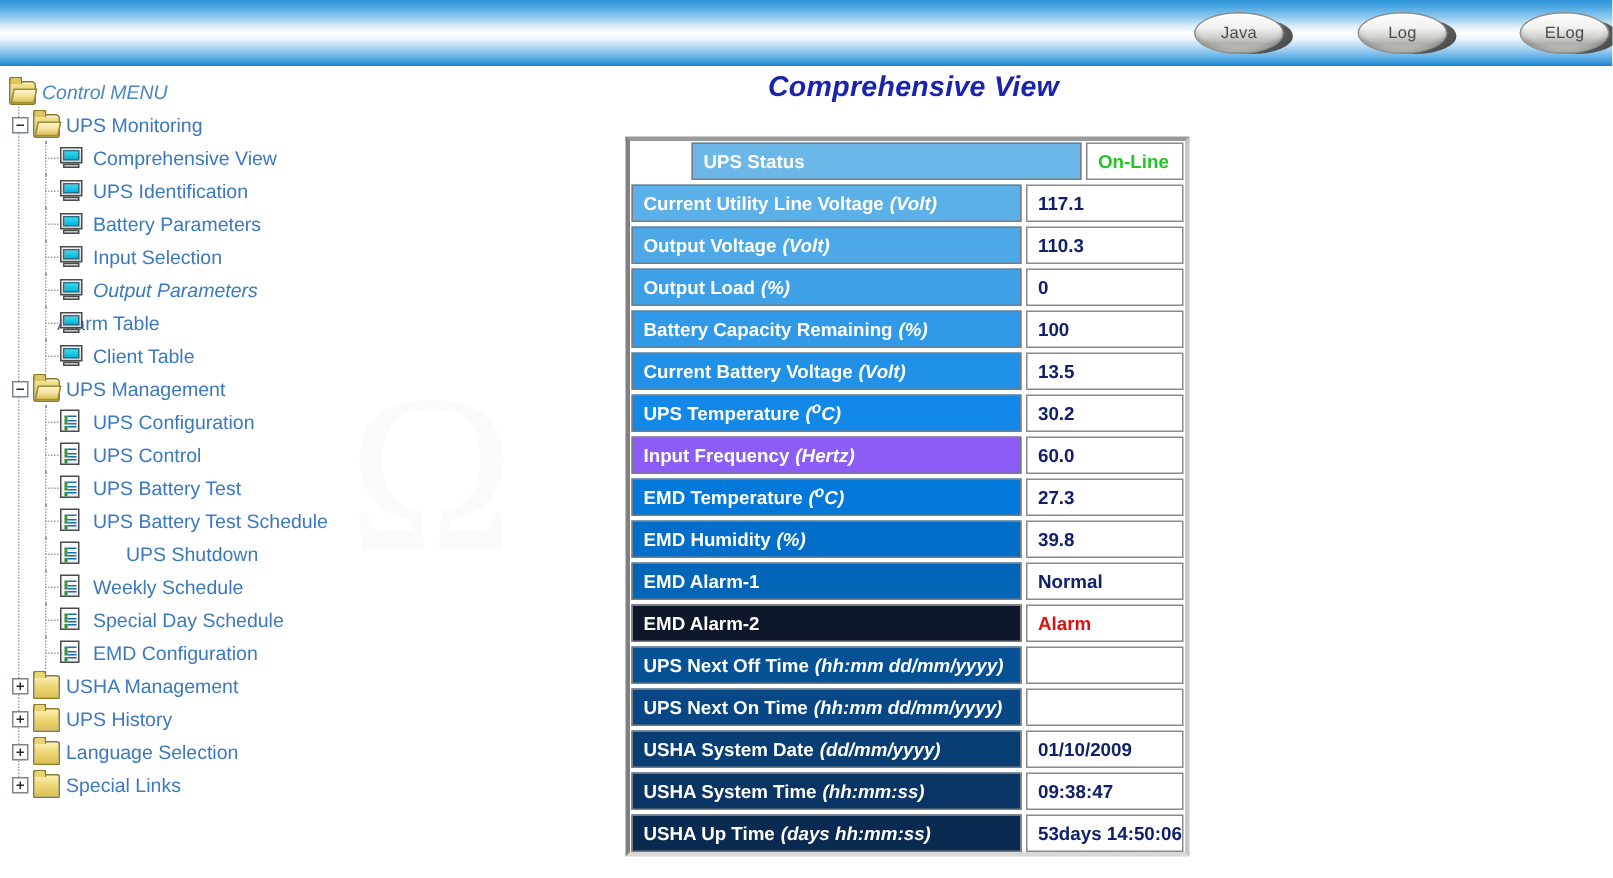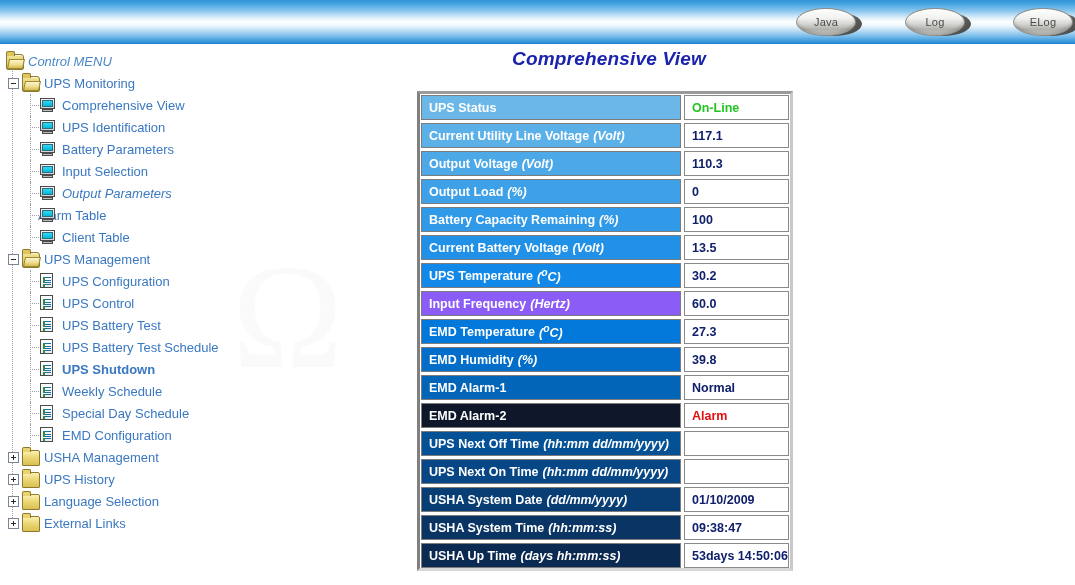--- a/index.html
+++ b/index.html
@@ -506,21 +506,21 @@
         <div class="dl" style="top:3.2px"></div>
         <div class="dd" style="top:4.9px"></div>
         <div class="dl" style="top:5.6px"></div>
         <div class="dd" style="top:7.3px"></div>
         <div class="dl" style="top:8px"></div>
         <div class="dd" style="top:9.7px"></div>
         <div class="dl" style="top:10.399999999999999px"></div>
         <div class="dd" style="top:12.1px"></div>
         <div class="dl" style="top:12.8px"></div>
       </div>
-      <span class="tree-label" style="margin-left: 62px; font-weight: bold;">UPS Shutdown</span>
+      <span class="tree-label" style="margin-left: 84px;">UPS Shutdown</span>
     </div>
     <div class="tree-row">
       <div class="tee2" style="top: 11px;"></div>
       <div class="vline" style="left: 30px; top: 0px; height: 22px;"></div>
       <div class="icn docicon" style="left: 40px; top: 3px;">
         <div class="dd" style="top:2.5px"></div>
         <div class="dl" style="top:3.2px"></div>
         <div class="dd" style="top:4.9px"></div>
         <div class="dl" style="top:5.6px"></div>
         <div class="dd" style="top:7.3px"></div>
@@ -577,29 +577,29 @@
       <span class="tree-label" style="margin-left: 44px;">UPS History</span>
     </div>
     <div class="tree-row">
       <div class="expander plus" style="left: 8px;"></div>
       <div class="icn folder-closed" style="left: 22px; top: 4px;"></div>
       <span class="tree-label" style="margin-left: 44px;">Language Selection</span>
     </div>
     <div class="tree-row">
       <div class="expander plus" style="left: 8px;"></div>
       <div class="icn folder-closed" style="left: 22px; top: 4px;"></div>
-      <span class="tree-label" style="margin-left: 44px;">External Links</span>
+      <span class="tree-label" style="margin-left: 44px;">Special Links</span>
     </div>
   </div>
 
 <div id="main-panel">
   <div id="page-title">Comprehensive View</div>
   <div id="status-table">
       <div class="srow">
-        <div class="scell-label" style="background: rgb(107, 184, 232);">
+        <div class="scell-label" style="background: rgb(107, 184, 232); margin-left: 40px;">
           <span>UPS Status</span>
         </div>
         <div class="scell-value online">On-Line</div>
       </div>
       <div class="srow">
         <div class="scell-label" style="background: rgb(92, 176, 232);">
           <span>Current Utility Line Voltage</span>
           <span class="unit">(Volt)</span>
         </div>
         <div class="scell-value">117.1</div>

